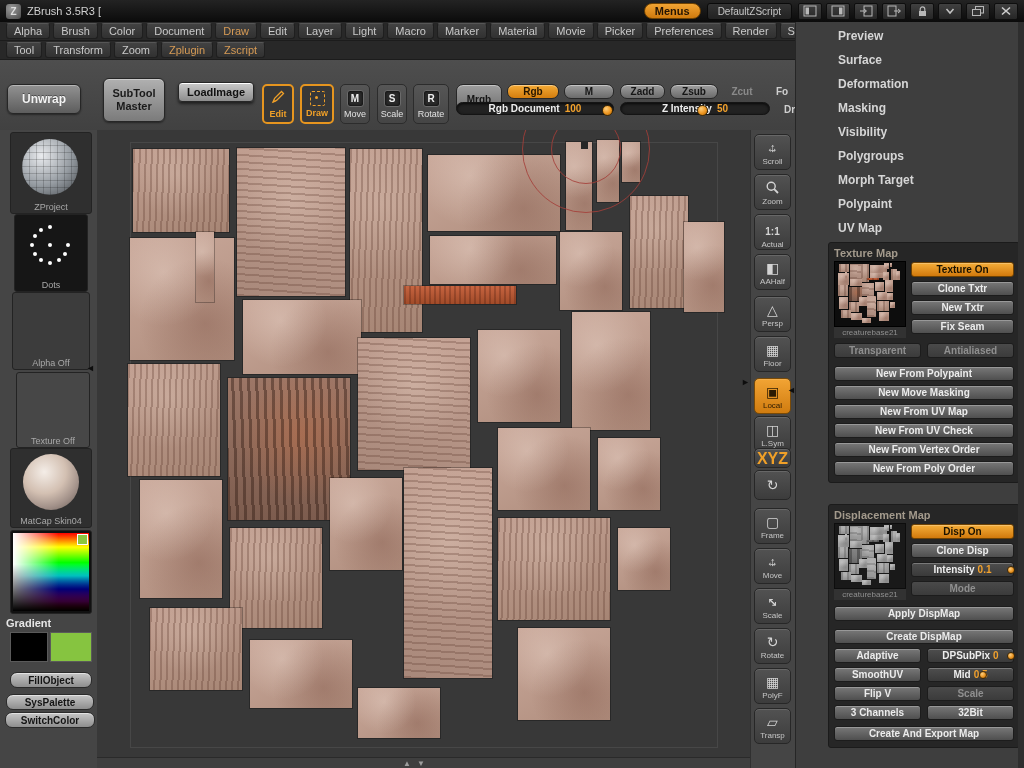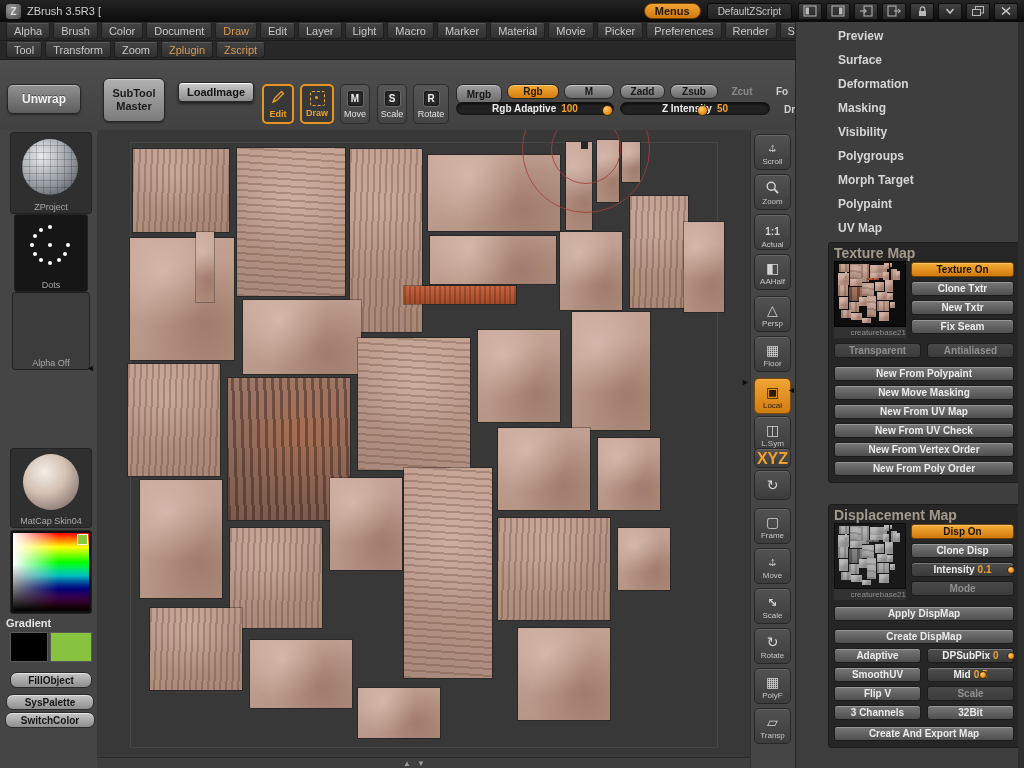--- a/index.html
+++ b/index.html
@@ -134,26 +134,26 @@
 
   
   #right-panel{position:absolute;left:795px;top:22px;width:229px;height:746px;background:#3e3e3e;
     border-left:1px solid #262626;box-sizing:border-box;}
   #sections{position:absolute;left:0;top:2px;width:100%;}
   .section-row{height:24px;line-height:24px;padding-left:42px;color:#d6d6d6;font-size:12px;font-weight:bold;}
   .sub-panel{position:absolute;left:32px;width:192px;background:#262626;border:1px solid #1b1b1b;
     border-radius:3px;padding:2px 5px 6px;box-sizing:border-box;}
   #texture-panel{top:220px;}
   #disp-panel{top:482px;}
-  .sub-header{color:#a39a8c;font-size:14px;font-weight:bold;height:16px;line-height:16px;}
+  .sub-header{color:#a39a8c;font-size:11px;font-weight:bold;height:16px;line-height:16px;}
   .thumb-row{display:flex;gap:5px;}
   .thumb-wrap{width:72px;flex:none;}
   .thumb{position:relative;width:70px;height:64px;background:#0d0d0d;border:1px solid #000;overflow:hidden;box-sizing:content-box;}
   .thumb.gray{filter:grayscale(1) brightness(1.05) contrast(.9);}
-  .thumb-label{font-size:8px;color:#8f8f8f;text-align:right;height:11px;line-height:11px;background:#323232;width:72px;}
+  .thumb-label{font-size:8px;color:#8f8f8f;text-align:center;height:11px;line-height:11px;background:#323232;width:72px;}
   .side-col{flex:1;display:flex;flex-direction:column;gap:4px;padding-top:1px;}
   .pbtn{position:relative;height:15px;border-radius:3px;background:linear-gradient(#787878,#4f4f4f);
     border:1px solid #1c1c1c;box-shadow:inset 0 1px 0 rgba(255,255,255,.25);color:#ececec;font-weight:bold;
     font-size:10px;display:flex;align-items:center;justify-content:center;white-space:nowrap;box-sizing:border-box;}
   .pbtn.on{background:linear-gradient(#f5ae3a,#d1790c);color:#1a1200;border-color:#6e4203;}
   .pbtn.disabled{background:linear-gradient(#4a4a4a,#3b3b3b);color:#8f8f8f;box-shadow:none;}
   .pbtn.dark{background:linear-gradient(#4e4e4e,#3a3a3a);color:#eee;}
   .pbtn .orange{color:#f2a12c;margin-left:3px;}
   .toggles{display:flex;gap:6px;margin-top:5px;}
   .toggles .pbtn{flex:1;}
@@ -279,25 +279,25 @@
     </div>
     <div class="tool-btn" style="left:377px;top:24px;width:30px;height:40px;">
       <span class="badge">S</span>
       <span>Scale</span>
     </div>
     <div class="tool-btn" style="left:413px;top:24px;width:36px;height:40px;">
       <span class="badge">R</span>
       <span>Rotate</span>
     </div>
 
-    <div class="pill" style="left:456px;top:24px;width:46px;height:20px;">Mrgb</div>
+    <div class="pill" style="left:456px;top:24px;width:46px;height:30px;">Mrgb</div>
     <div class="pill orange" style="left:507px;top:24px;width:52px;height:15px;">Rgb</div>
     <div class="pill" style="left:564px;top:24px;width:50px;height:15px;">M</div>
     <div class="slider" style="left:456px;top:42px;width:158px;height:13px;">
-      <span>Rgb Adaptive</span>
+      <span>Rgb Document</span>
       <span class="val">100</span>
       <span class="sknob" style="left:145px;"></span>
     </div>
 
     <div class="pill" style="left:620px;top:24px;width:45px;height:15px;">Zadd</div>
     <div class="pill" style="left:670px;top:24px;width:48px;height:15px;">Zsub</div>
     <div class="flat-dim" style="left:722px;top:24px;width:40px;height:15px;">Zcut</div>
     <div class="slider" style="left:620px;top:42px;width:150px;height:13px;">
       <span>Z Intensity</span>
       <span class="val">50</span>
@@ -311,20 +311,23 @@
     <div class="tile" style="left:10px;top:2px;width:80px;height:80px;">
       <div id="zproject-sphere"></div>
       <div class="tile-label">ZProject</div>
     </div>
     <div class="tile" id="dots-tile" style="left:14px;top:84px;width:72px;height:76px;">
       <span class="dots-ring"></span>
       <div class="tile-label">Dots</div>
     </div>
     <div class="tile" style="left:12px;top:162px;width:76px;height:76px;background:#3c3c3c;">
       <div class="tile-label">Alpha Off</div>
+    </div>
+    <div class="tile" style="left:16px;top:242px;width:72px;height:74px;background:#474747;">
+      <div class="tile-label">Texture Off</div>
     </div>
     <div class="tile" style="left:10px;top:318px;width:80px;height:78px;">
       <div id="matcap-sphere"></div>
       <div class="tile-label">MatCap Skin04</div>
     </div>
     <div class="tile" style="left:10px;top:400px;width:80px;height:82px;background:#111;">
       <div id="picker-main"></div>
       <div id="picker-sel"></div>
     </div>
     <div id="gradient-label">Gradient</div>

